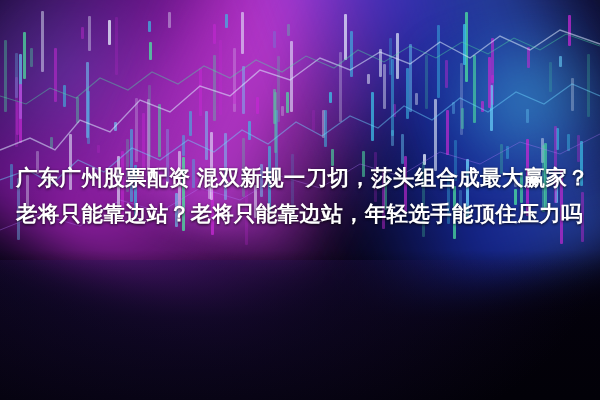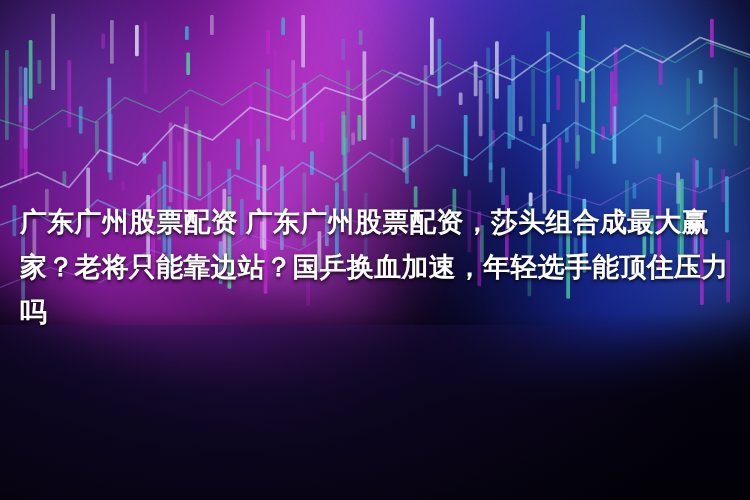--- a/index.html
+++ b/index.html
@@ -291,15 +291,15 @@
   <svg class="line-svg" width="600" height="400" viewBox="0 0 600 400">
     <polyline points="0,150 30,138 55,150 80,120 110,132 140,100 170,112 200,86 230,96 260,70 290,80 320,58 350,70 380,52 410,64 440,42 470,58 500,36 530,50 560,30 600,44" fill="none" stroke="rgba(220,235,255,0.55)" stroke-width="1.4"></polyline>
     <polyline points="0,180 28,170 52,184 78,160 104,172 132,148 160,160 188,140 214,152 242,130 268,144 296,122 322,136 350,116 378,128 404,106 432,120 460,98 488,112 516,92 544,104 572,84 600,96" fill="none" stroke="rgba(110,216,255,0.45)" stroke-width="1.2"></polyline>
     <polyline points="0,96 26,104 50,88 76,98 100,78 128,90 152,72 178,84 204,66 230,78 256,60 282,72 306,56 334,68 358,50 384,62 410,46 436,58 462,42 488,54 514,38 540,50 566,34 600,46" fill="none" stroke="rgba(77,226,160,0.40)" stroke-width="1.1"></polyline>
     <polyline points="0,230 40,214 80,226 120,200 160,212 200,188 240,200 280,176 320,188 360,164 400,176 440,152 480,164 520,142 560,154 600,134" fill="none" stroke="rgba(180,120,255,0.35)" stroke-width="1"></polyline>
   </svg>
 
   <div class="dark-bottom"></div>
   <div class="glow-bottom"></div>
 
-  <div class="headline">广东广州股票配资 广东广州股票配资，莎头组合成最大赢家？老将只能靠边站？国乒换血加速，年轻选手能顶住压力吗</div>
+  <div class="headline">广东广州股票配资 混双新规一刀切，莎头组合成最大赢家？老将只能靠边站？老将只能靠边站，年轻选手能顶住压力吗</div>
 
 </div>
 
 </body></html>

